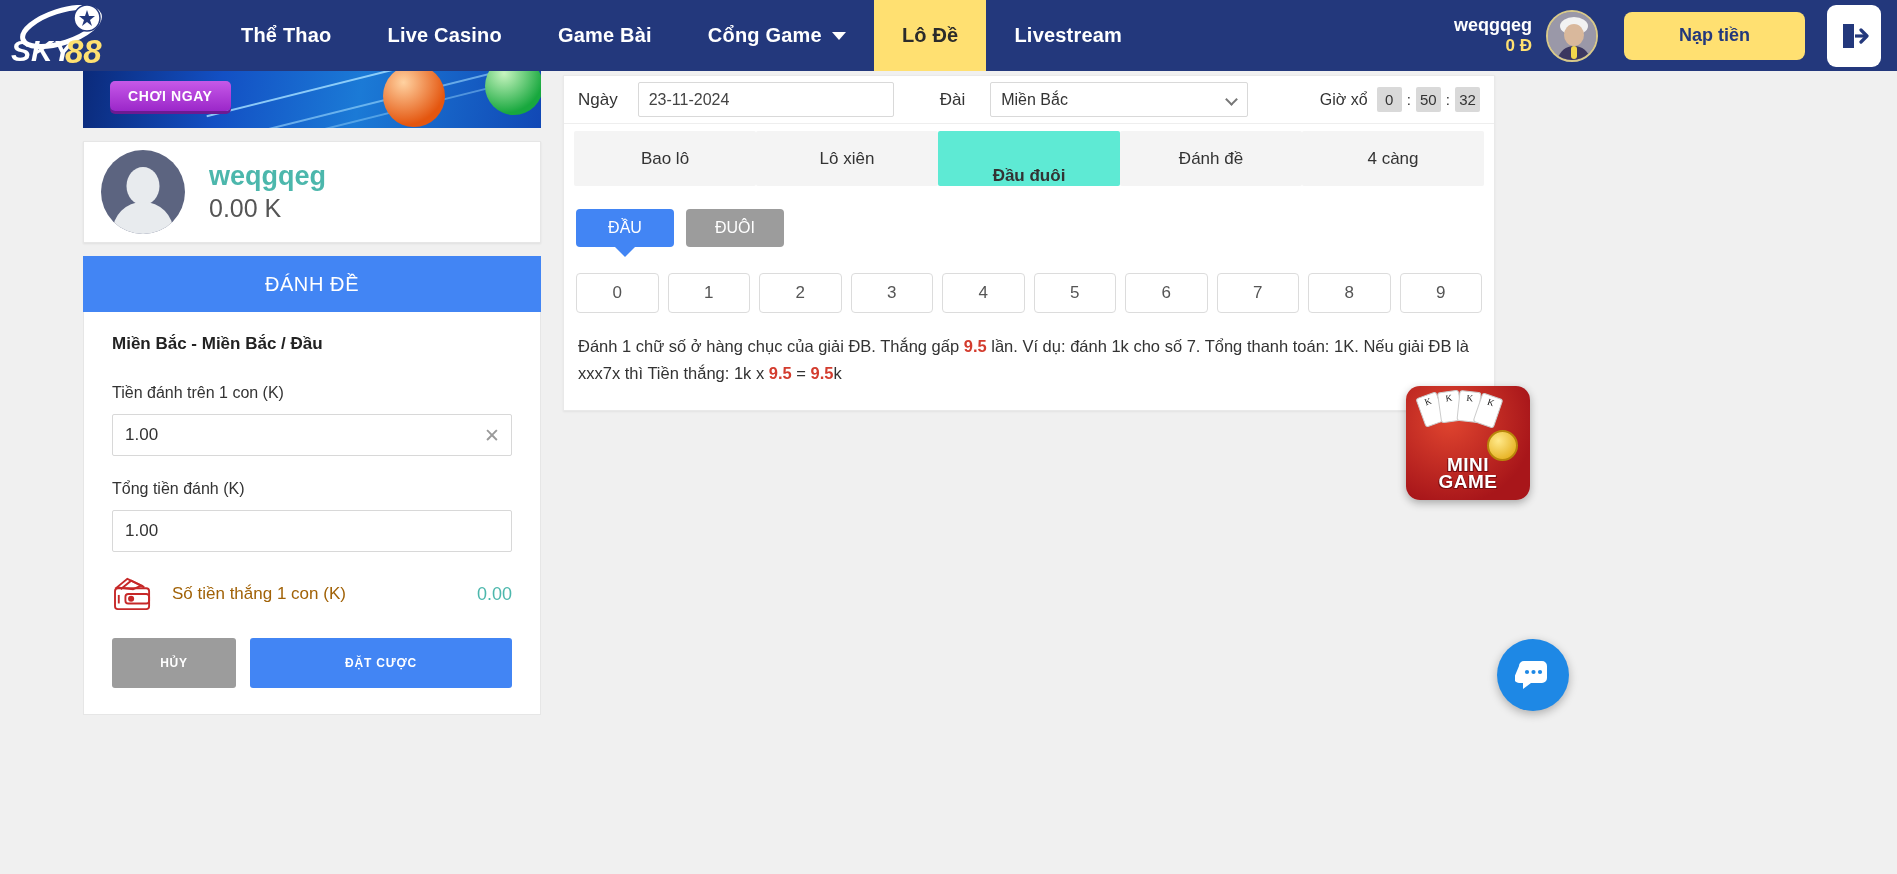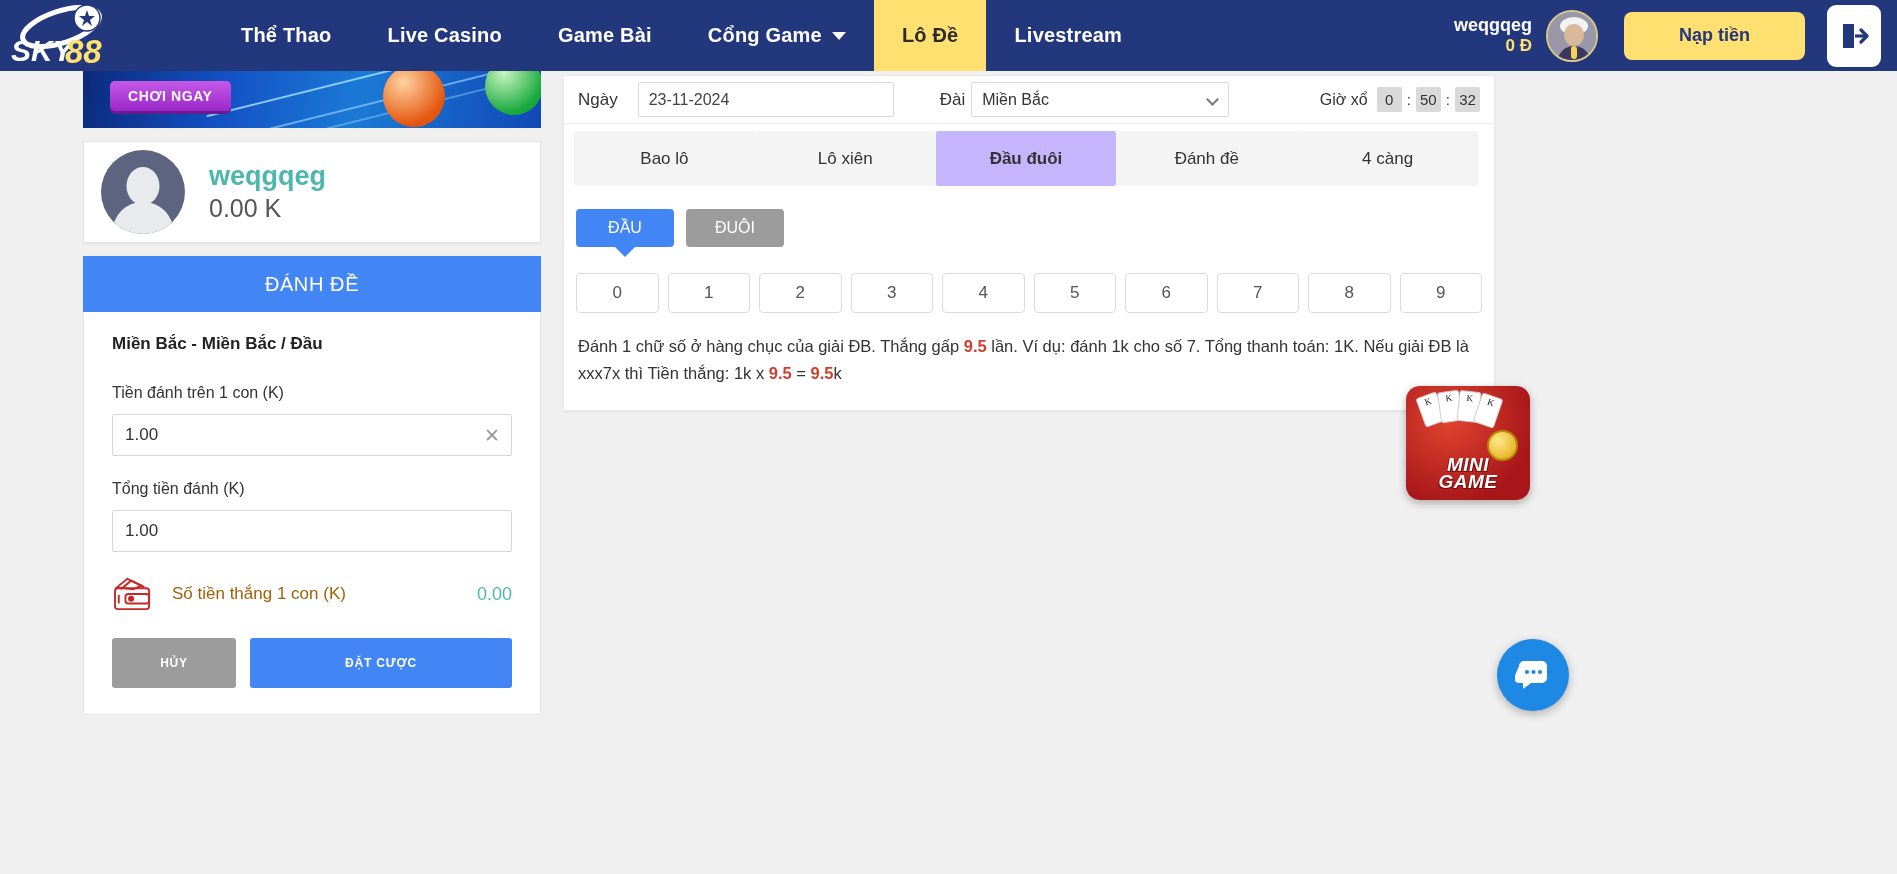--- a/index.html
+++ b/index.html
@@ -180,48 +180,48 @@
   }
   .f-label { font-size: 17px; color: #333; }
   .date-box {
     margin-left: 20px; width: 256px; height: 35px;
     border: 1px solid #d9d9d9; border-radius: 2px;
     display: flex; align-items: center; padding: 0 10px;
     font-size: 16px; color: #444; background:#fff;
   }
   .f-label2 { margin-left: 46px; font-size: 17px; color: #333; }
   .select-box {
-    margin-left: 6px; width: 258px; height: 35px;
+    margin-left: 25px; width: 258px; height: 35px;
     border: 1px solid #d9d9d9; border-radius: 2px;
     display: flex; align-items: center; padding: 0 10px;
     font-size: 16px; color: #333; background:#fff; position: relative;
   }
   .sel-caret {
     position: absolute; right: 11px; top: 12px;
     width: 9px; height: 9px;
     border-right: 2px solid #777; border-bottom: 2px solid #777;
     transform: rotate(45deg);
   }
   .timer { margin-left: auto; display: flex; align-items: center; }
   .timer-label { font-size: 16px; color: #333; margin-right: 9px; }
   .tchip {
     background: #d9d9d9; color: #333; border-radius: 2px;
     min-width: 25px; height: 25px; font-size: 15px;
     display: flex; align-items: center; justify-content: center;
     padding: 0 4px;
   }
   .tsep { margin: 0 5px; color: #333; font-size: 15px; }
 
-  .tabs { display: flex; padding: 7px 16px 0 10px; }
+  .tabs { display: flex; padding: 7px 10px 0 10px; }
   .tab {
     flex: 1; height: 55px; background: #f4f4f4;
     display: flex; align-items: center; justify-content: center;
     font-size: 17px; color: #333; cursor: pointer; border-radius: 2px;
   }
-  .tab.active { background: #c4b5fd; font-weight: bold; }
+  .tab.active { background: #5eead4; font-weight: bold; align-items: flex-end; }
 
   .toggle-row { display: flex; gap: 12px; padding: 23px 0 0 12px; position: relative; }
   .tg {
     width: 98px; height: 38px; border-radius: 4px;
     display: flex; align-items: center; justify-content: center;
     color: #ffffff; font-size: 16px; cursor: pointer; position: relative;
   }
   .tg.on  { background: #4285f4; }
   .tg.off { background: #9c9c9c; }
   .tg.on::after {
@@ -262,21 +262,21 @@
   }
   .mg-coin {
     position: absolute; right: 12px; top: 44px;
     width: 31px; height: 31px; border-radius: 50%;
     background: radial-gradient(circle at 35% 32%, #ffe98a, #e0a307);
     border: 2px solid #b8860b;
   }
   .mg-text {
     position: absolute; left: 0; right: 0; bottom: 10px;
     text-align: center; color: #ffffff;
-    font-size: 19px; font-weight: bold; font-style: italic;
+    font-size: 19px; font-weight: bold; 
     letter-spacing: .5px;
     text-shadow: 1px 1px 0 #7a0d10, -1px 1px 0 #7a0d10;
     line-height: 17px;
   }
   .chat-bubble {
     position: absolute; left: 1497px; top: 639px;
     width: 72px; height: 72px; border-radius: 50%;
     background: #1e88e5; box-shadow: 0 3px 10px rgba(0,0,0,.28);
     display: flex; align-items: center; justify-content: center;
     cursor: pointer;

